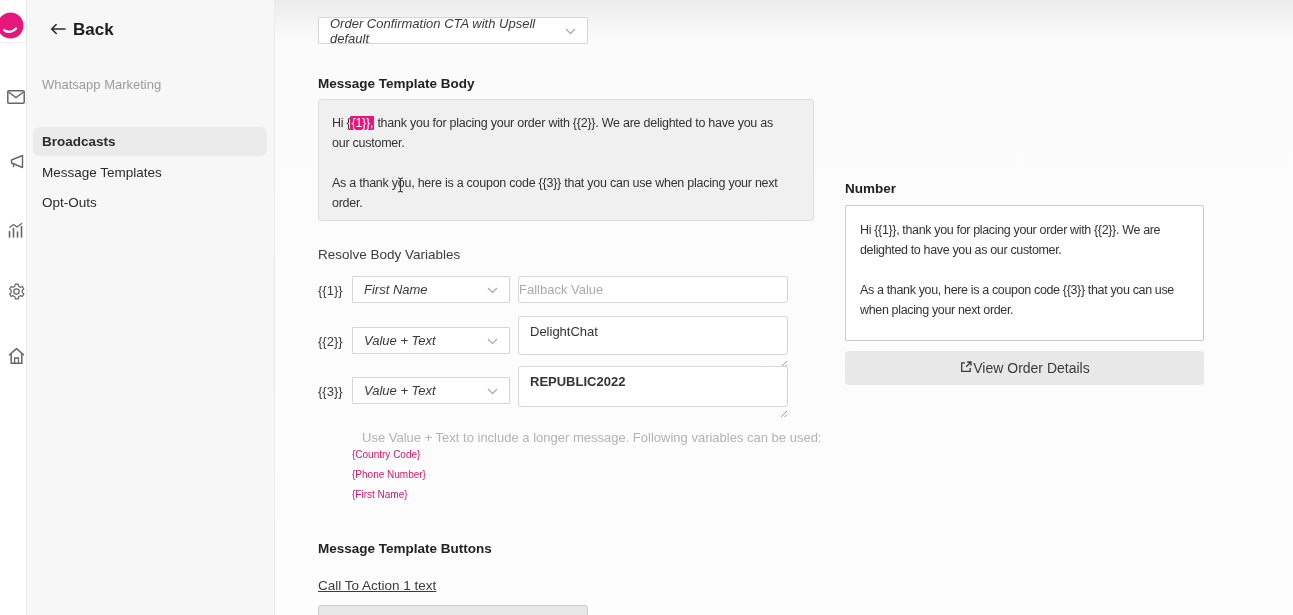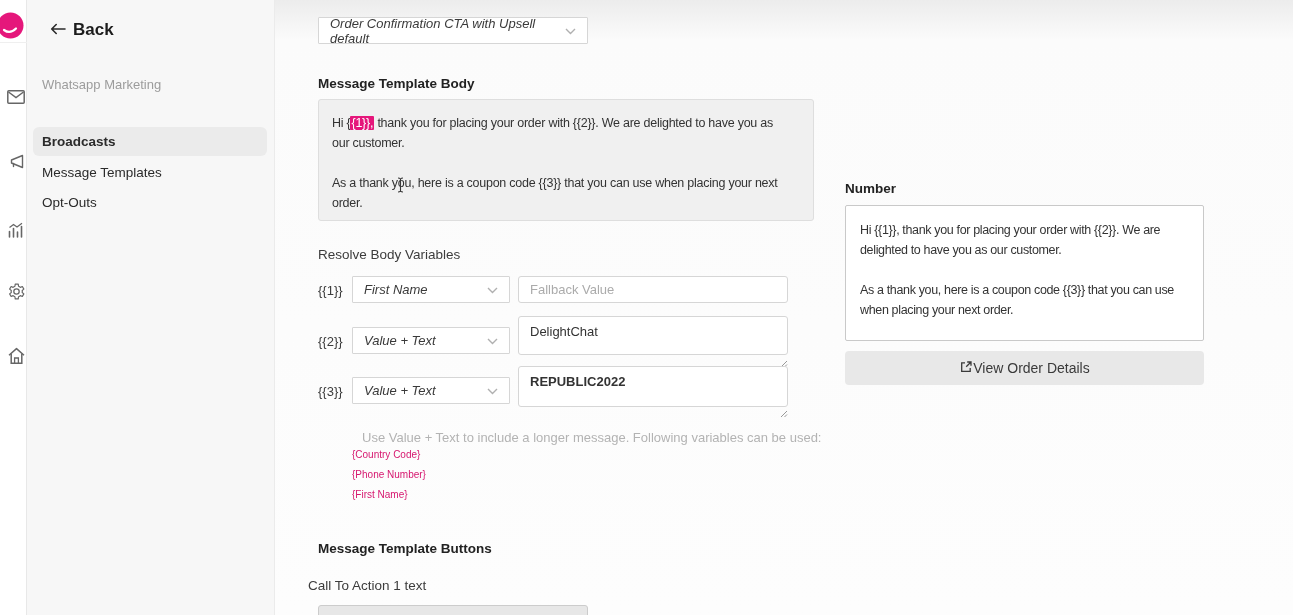--- a/index.html
+++ b/index.html
@@ -43,21 +43,21 @@
     position:absolute; left:318px; top:99px; width:496px; height:122px;
     background:#f0f0f0; border:1px solid #dedede; border-radius:3px;
     padding:13px 13px; font-size:12.5px; letter-spacing:-0.25px;
     color:#333; overflow:hidden; cursor:text;
   }
   .tline { white-space:nowrap; height:20px; line-height:20px; }
   .hl { background:#e5177b; color:#fff; padding:0 1px; border-radius:1px; }
   .text-input {
     position:absolute; background:#fff; border:1px solid #d6d6d6; border-radius:3px;
     font-family:"Liberation Sans",sans-serif; font-size:13px; color:#333;
-    padding:0 11px; outline:none;
+    padding:0 0; outline:none;
   }
   .text-input::placeholder { color:#ababab; }
   .var-area {
     position:absolute; background:#fff; border:1px solid #d6d6d6; border-radius:3px;
     font-family:"Liberation Sans",sans-serif; font-size:13px; color:#333;
     padding:7px 11px; resize:none; outline:none; overflow:hidden;
   }
   .rsz { position:absolute; pointer-events:none; }
   .hint { position:absolute; left:318px; font-size:13px; color:#b3b3b3; white-space:nowrap; }
   .pinkvar { position:absolute; left:352px; font-size:10px; color:#d6176f; white-space:nowrap; }
@@ -212,21 +212,21 @@
         <path d="M7 1 L1 7 M7 4.5 L4.5 7" stroke="#999" stroke-width="1"></path>
       </svg>
   </span>
 
   <div class="hint" style="top:430px;margin-left:44px;">Use Value + Text to include a longer message. Following variables can be used:</div>
   <div class="pinkvar" style="top:449px;">{Country Code}</div>
   <div class="pinkvar" style="top:469px;">{Phone Number}</div>
   <div class="pinkvar" style="top:489px;">{First Name}</div>
 
   <div class="label-bold" style="left:318px; top:541px;">Message Template Buttons</div>
-  <div class="label-reg" style="left:308px; top:578px;">Call To Action 1 text</div>
+  <div class="label-reg" style="left:318px; top:578px;text-decoration:underline;">Call To Action 1 text</div>
   <input class="cta-input" value="" style="">
 
   <div class="label-bold" style="left:845px; top:181px;">Number</div>
 
   <div class="preview-box">
     <div class="tline">Hi {{1}}, thank you for placing your order with {{2}}. We are</div>
     <div class="tline">delighted to have you as our customer.</div>
     <div class="tline"></div>
     <div class="tline">As a thank you, here is a coupon code {{3}} that you can use</div>
     <div class="tline">when placing your next order.</div>

